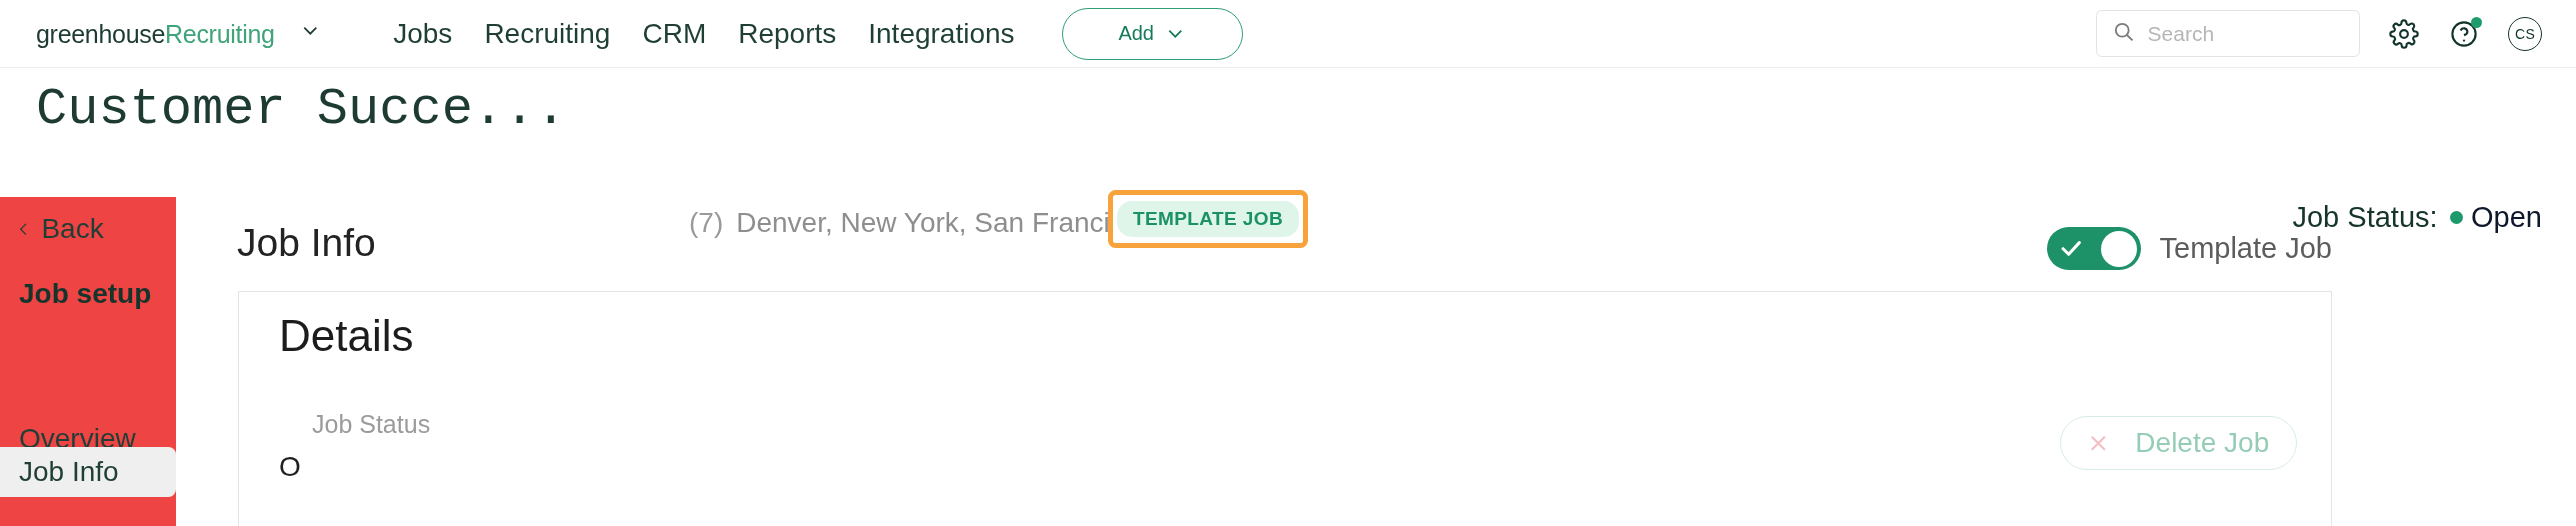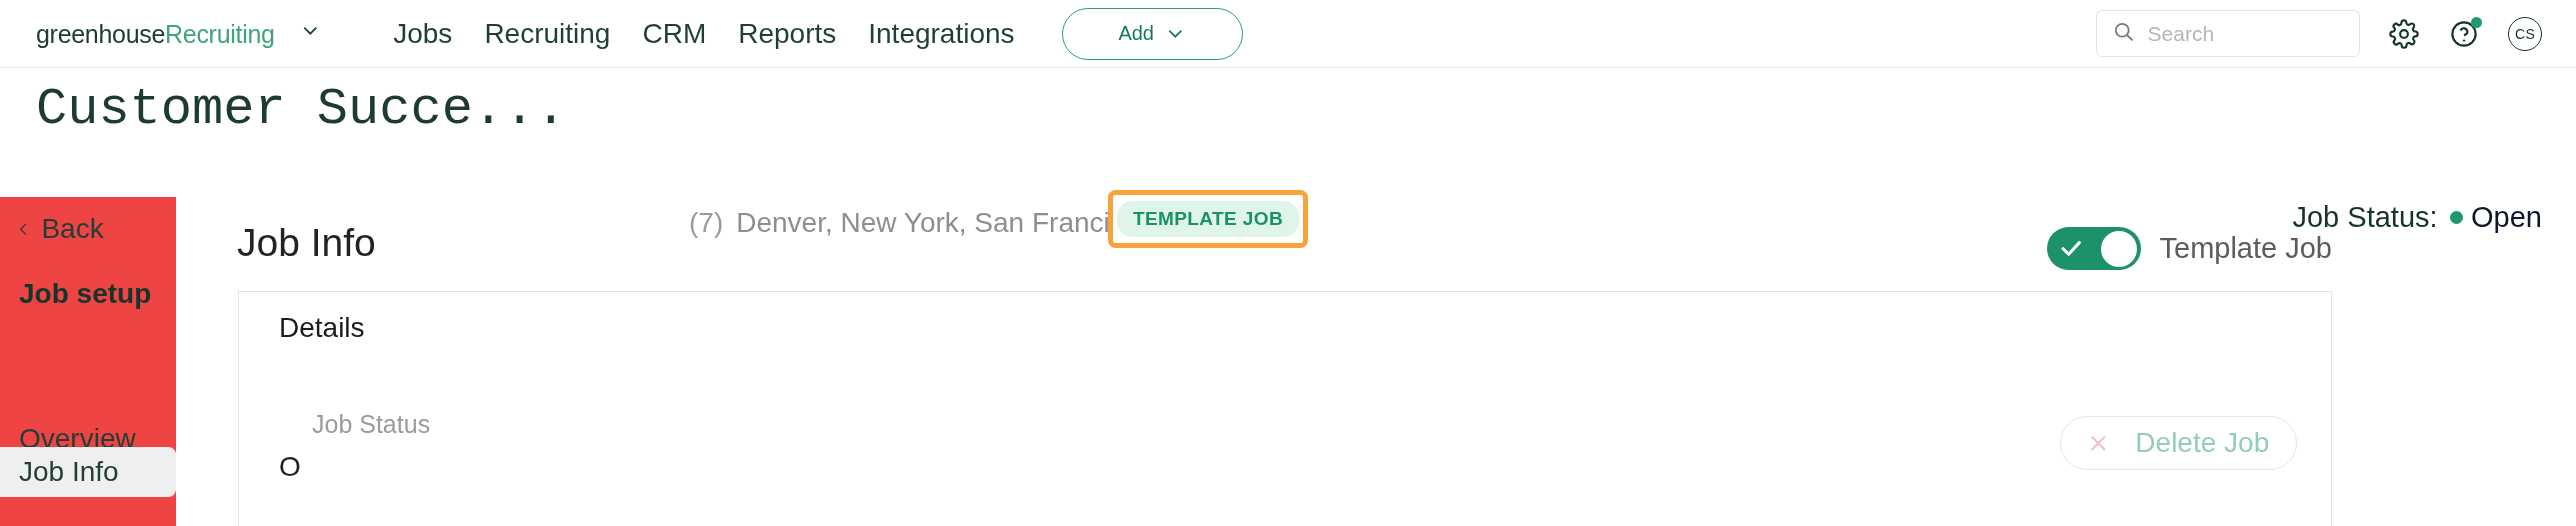--- a/index.html
+++ b/index.html
@@ -315,21 +315,21 @@
     width: 2094px;
     height: 246px;
     border: 0.9px solid #e4e4e4;
     border-bottom: none;
     background: #ffffff;
   }
   .card-title {
     position: absolute;
     left: 40px;
     top: 21.6px;
-    font-size: 28px;
+    font-size: 44px;
     color: #1c1c1c;
     line-height: 1;
   }
   .field-label {
     position: absolute;
     left: 40px;
     top: 120px;
     font-size: 25px;
     color: #9b9b9b;
     line-height: 1;

